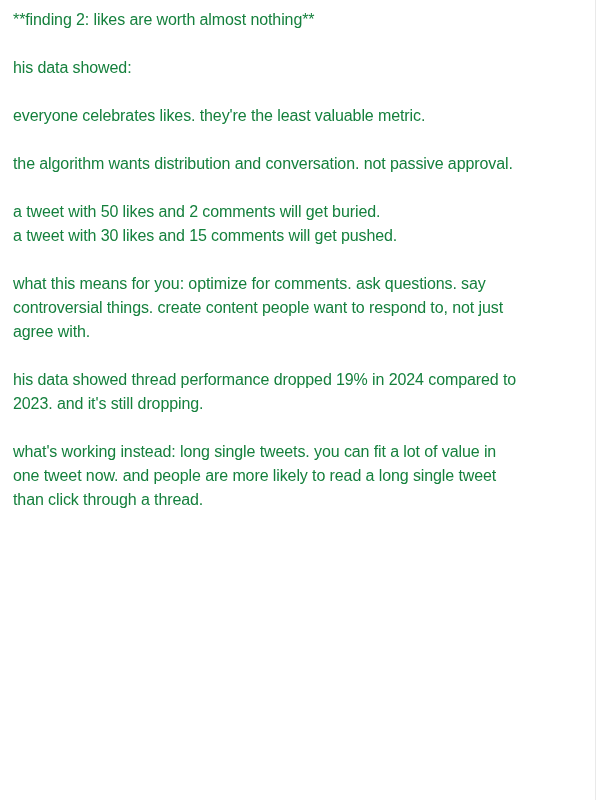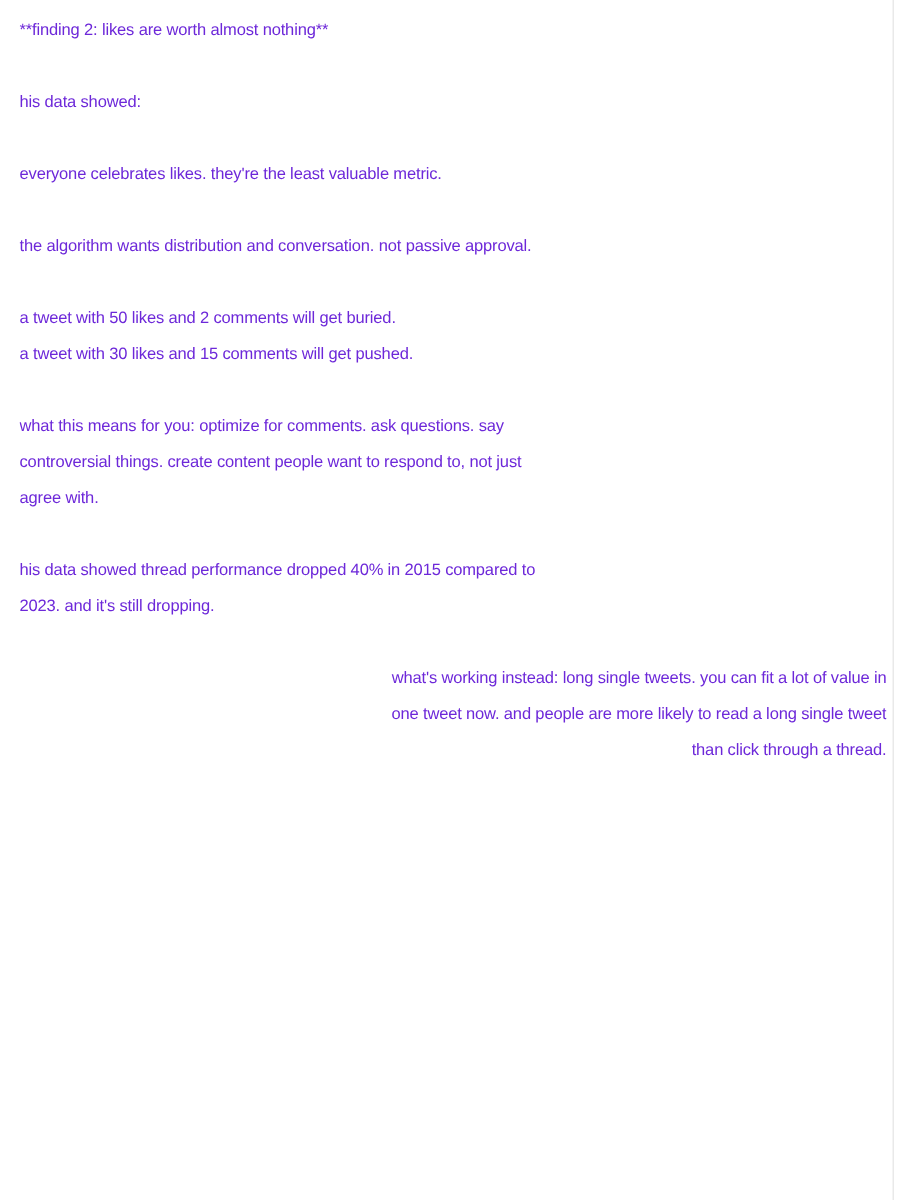--- a/index.html
+++ b/index.html
@@ -14,31 +14,31 @@
     width: 608px;
     height: 800px;
     background: #ffffff;
     font-family: "Liberation Sans", "DejaVu Sans", sans-serif;
   }
   .text-document {
     position: absolute;
     left: 13px;
     top: 8px;
     width: 578px;
-    color: #6d28d9;
-    font-size: 11px;
+    color: #15803d;
+    font-size: 16px;
     line-height: 24px;
     letter-spacing: -0.1px;
     overflow: hidden;
   }
   .para {
     white-space: pre;
     margin: 0 0 24px 0;
   }
-  .para:last-child { margin-bottom: 0; text-align: right; }
+  .para:last-child { margin-bottom: 0; }
   .pane-divider {
     position: absolute;
     left: 595px;
     top: 0;
     width: 1px;
     height: 800px;
     background: #e9e9e9;
   }
 </style>
 </head>
@@ -48,20 +48,20 @@
   <div class="text-document">
     <p class="para">**finding 2: likes are worth almost nothing**</p>
     <p class="para">his data showed:</p>
     <p class="para">everyone celebrates likes. they're the least valuable metric.</p>
     <p class="para">the algorithm wants distribution and conversation. not passive approval.</p>
     <p class="para">a tweet with 50 likes and 2 comments will get buried.
 a tweet with 30 likes and 15 comments will get pushed.</p>
     <p class="para">what this means for you: optimize for comments. ask questions. say
 controversial things. create content people want to respond to, not just
 agree with.</p>
-    <p class="para">his data showed thread performance dropped 40% in 2015 compared to
+    <p class="para">his data showed thread performance dropped 19% in 2024 compared to
 2023. and it's still dropping.</p>
     <p class="para">what's working instead: long single tweets. you can fit a lot of value in
 one tweet now. and people are more likely to read a long single tweet
 than click through a thread.</p>
   </div>
   <div class="pane-divider"></div>
 </div>
 
 </body></html>

